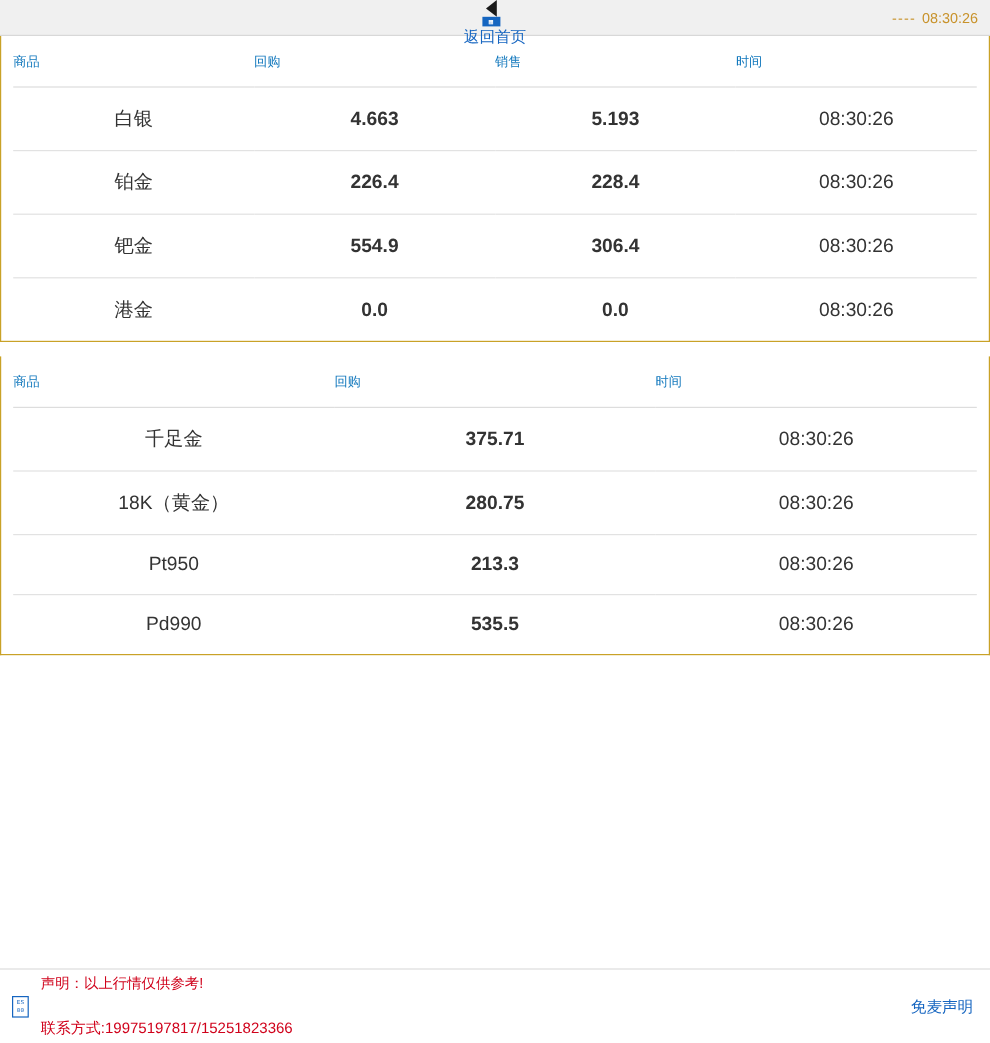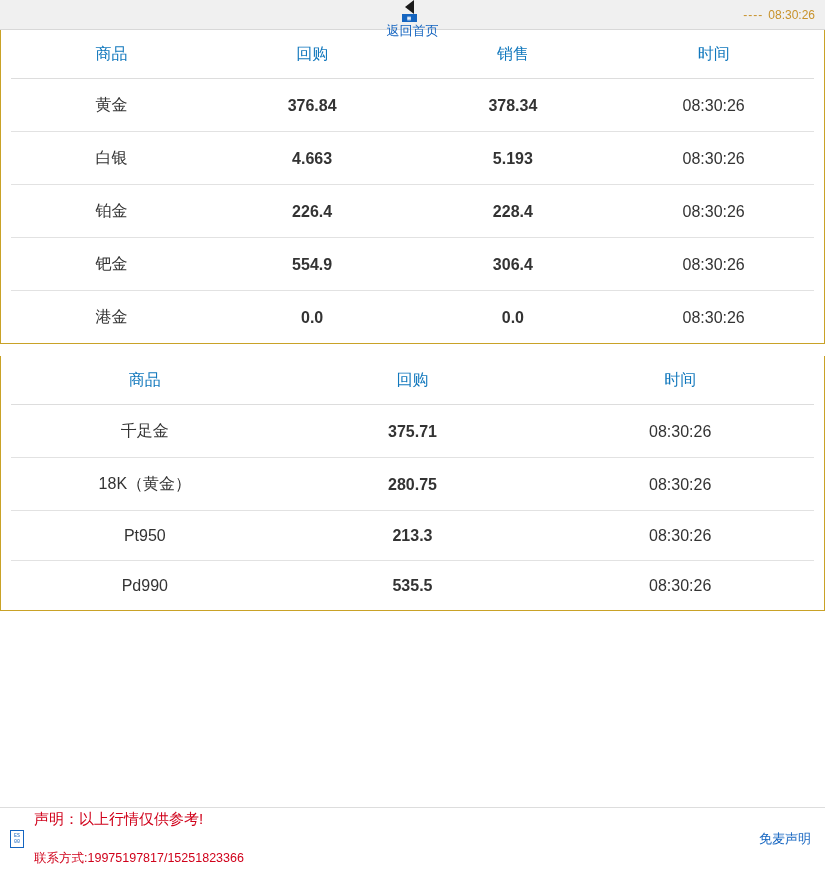--- a/index.html
+++ b/index.html
@@ -82,25 +82,25 @@
     background: #ffffff;
     padding: 0 10px;
   }
 
   table.quote {
     width: 100%;
     border-collapse: collapse;
     table-layout: fixed;
   }
   table.quote th {
-    font-size: 16px;
+    font-size: 11px;
     color: #1278bd;
     font-weight: normal;
     padding: 14px 0 13px 0;
-    text-align: center;
+    text-align: left;
     border-bottom: 1px solid #dddddd;
   }
   table.quote td {
     font-size: 16px;
     color: #333333;
     text-align: center;
     padding: 16px 0 15px 0;
     border-bottom: 1px solid #e2e2e2;
   }
   table.quote tr:last-child td { border-bottom: none; }
@@ -129,21 +129,21 @@
     line-height: 6px;
     text-align: center;
     margin-right: 10px;
     padding-top: 2px;
     font-family: "Liberation Mono", monospace;
     flex: 0 0 auto;
   }
   .footer-text { flex: 1 1 auto; }
   .footer-line1 {
     color: #d0021b;
-    font-size: 15px;
+    font-size: 12px;
     margin-bottom: 21px;
   }
   .footer-line2 {
     color: #d0021b;
     font-size: 12.5px;
   }
   .footer-link {
     color: #1565c0;
     font-size: 13px;
     text-decoration: none;
@@ -177,26 +177,20 @@
       <thead>
         <tr>
           <th>商品</th>
           <th>回购</th>
           <th>销售</th>
           <th>时间</th>
         </tr>
       </thead>
       <tbody>
         <tr>
-          <td>黄金</td>
-          <td class="bold">376.84</td>
-          <td class="bold">378.34</td>
-          <td class="time">08:30:26</td>
-        </tr>
-        <tr>
           <td>白银</td>
           <td class="bold">4.663</td>
           <td class="bold">5.193</td>
           <td class="time">08:30:26</td>
         </tr>
         <tr>
           <td>铂金</td>
           <td class="bold">226.4</td>
           <td class="bold">228.4</td>
           <td class="time">08:30:26</td>

